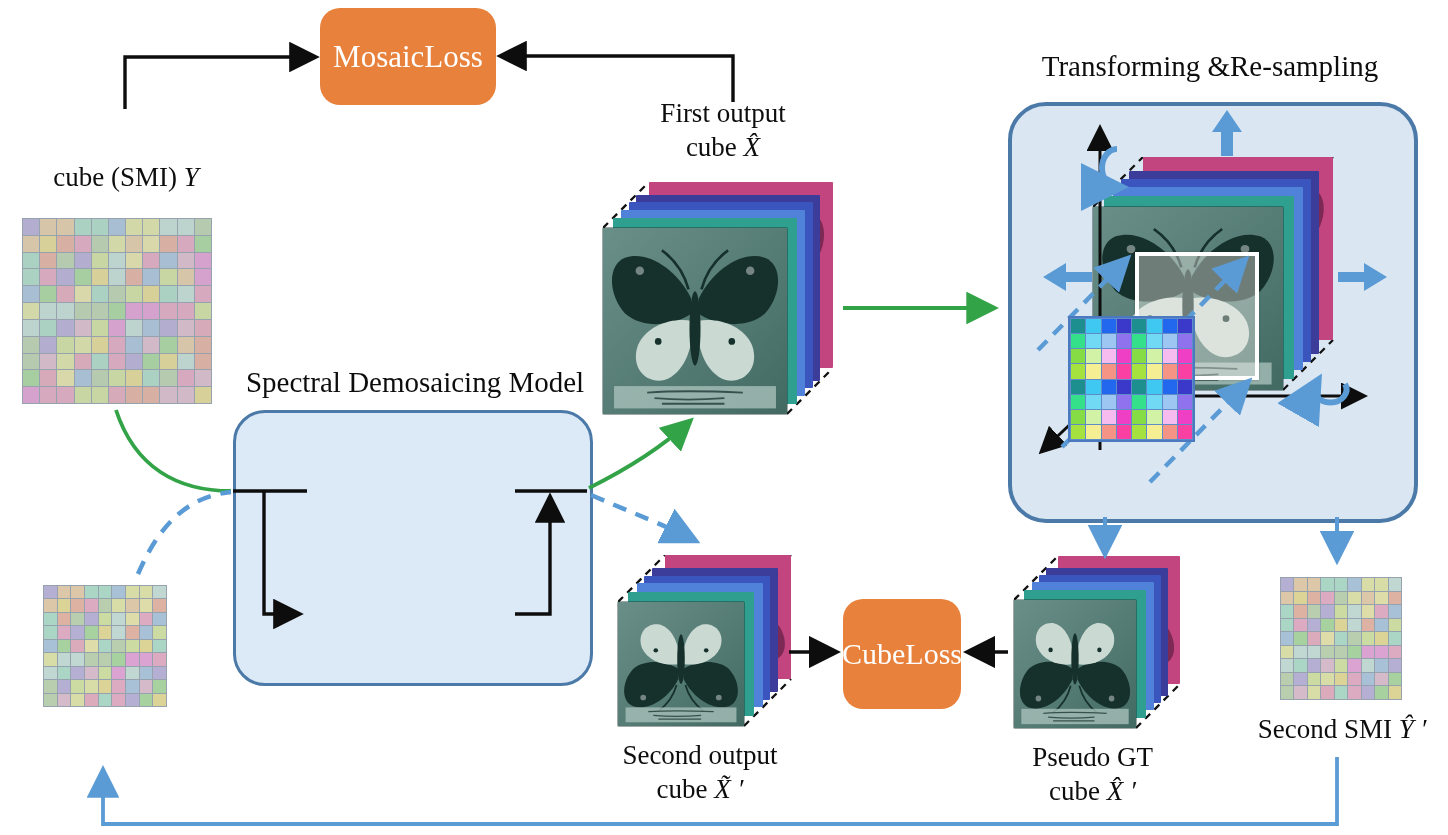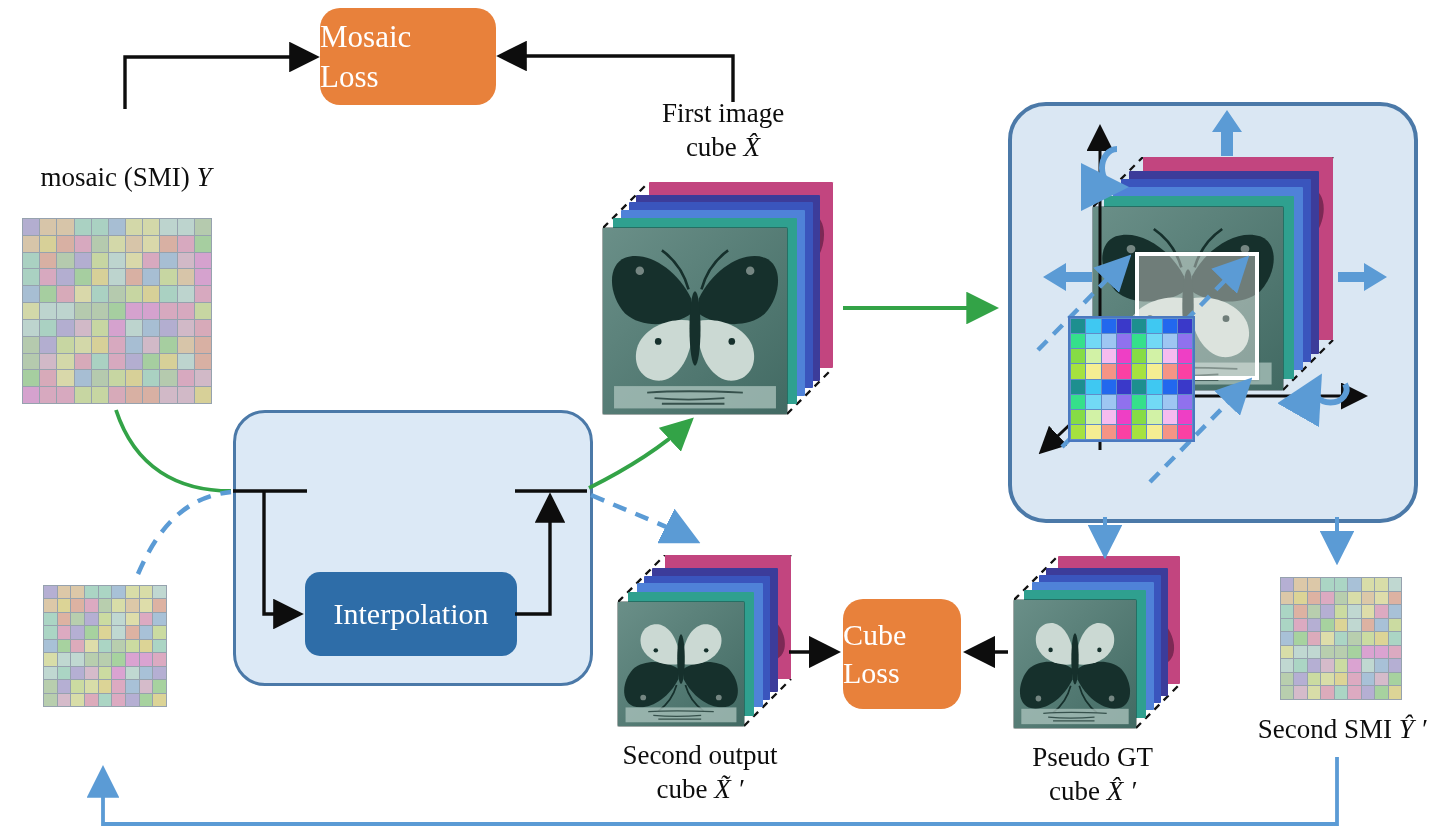--- a/index.html
+++ b/index.html
@@ -2,50 +2,52 @@
 <html><head>
 <meta charset="utf-8">
 <style>
   html,body{margin:0;padding:0;background:#ffffff;}
   #canvas{position:relative;width:1448px;height:835px;background:#ffffff;overflow:hidden;
           font-family:"Liberation Serif","DejaVu Serif",serif;color:#111;}
   .lbl{position:absolute;text-align:center;font-size:27px;line-height:34px;color:#0d0d0d;}
   .lbl i{font-style:italic;}
   .title{position:absolute;text-align:center;font-size:29px;color:#0d0d0d;white-space:nowrap;}
   .lossbox{position:absolute;background:#E8813B;border-radius:20px;color:#fff;
-           display:flex;flex-direction:column;justify-content:center;
+           display:flex;flex-direction:row;align-items:center;justify-content:center;
            font-size:31px;line-height:40px;}
   .panel{position:absolute;border:3px solid #4B79A8;border-radius:32px;background:#DCE9F6;}
   .netbox{position:absolute;background:#2E6DA8;border-radius:15px;color:#fff;
           display:flex;align-items:center;justify-content:center;font-size:31px;}
   .cube{position:absolute;}
   .cube .layer{position:absolute;border-radius:1px;}
   .mosaic{position:absolute;}
   .mosaic .grid{position:absolute;inset:0;display:grid;}
   .mosaic .cell{width:100%;height:100%;}
   svg.overlay{position:absolute;left:0;top:0;pointer-events:none;}
   .whiterect{position:absolute;border:4px solid #ffffff;background:rgba(244,243,238,0.40);
              box-shadow:0 0 2px rgba(0,0,0,.25);}
 </style>
 </head>
 <body>
 
 <div id="canvas">
 
   <div class="lbl" style="left:0px;top:126px;width:252px;">
     <br>
-    <span>mosaic (SMI) </span><i>Y</i>
+    <span>cube (SMI) </span><i>Y</i>
   </div>
 
   <div class="lbl" style="left:598px;top:96px;width:250px;">
-    <span>First image</span><br>
+    <span>First output</span><br>
     <span>cube </span><i>X̂</i>
   </div>
 
-
+  <div class="title" style="left:230px;top:366px;width:370px;">Spectral Demosaicing Model</div>
+
+  <div class="title" style="left:990px;top:50px;width:440px;">Transforming &amp;Re-sampling</div>
 
   <div class="lbl" style="left:575px;top:738px;width:250px;">
     <span>Second output</span><br>
     <span>cube </span><i>X̃ ′</i>
   </div>
 
   <div class="lbl" style="left:975px;top:740px;width:235px;">
     <span>Pseudo GT</span><br>
     <span>cube </span><i>X̂ ′</i>
   </div>
@@ -58,21 +60,20 @@
   <div class="lossbox" style="left:320px;top:8px;width:176px;height:97px;">
     <span>Mosaic</span>
     <span>Loss</span>
   </div>
   <div class="lossbox" style="left:843px;top:599px;width:118px;height:110px;font-size:30px;line-height:38px;">
     <span>Cube</span>
     <span>Loss</span>
   </div>
 
   <div class="panel" style="left:233px;top:410px;width:354px;height:270px;"></div>
-  <div class="netbox" style="left:305px;top:572px;width:212px;height:84px;font-size:30px;">Interpolation</div>
 
   <div class="panel" style="left:1008px;top:102px;width:402px;height:413px;background:#DAE7F3;border-radius:38px;border-width:4px;"></div>
 
   <div class="cube" id="cube-first" style="left:603px;top:182px;width:232px;height:233px;">
       <svg style="position:absolute;inset:0" width="232" height="234">
         <line x1="0" y1="46" x2="46" y2="0" stroke="#111" stroke-width="2.3" stroke-dasharray="7,6"></line>
         <line x1="184" y1="46" x2="230" y2="0" stroke="#111" stroke-width="2.3" stroke-dasharray="7,6"></line>
         <line x1="184" y1="232" x2="230" y2="186" stroke="#111" stroke-width="2.3" stroke-dasharray="7,6"></line>
       </svg>
       <div class="layer" style="left: 46px; top: 0px; width: 184px; height: 186px; background: rgb(194, 69, 127);">

